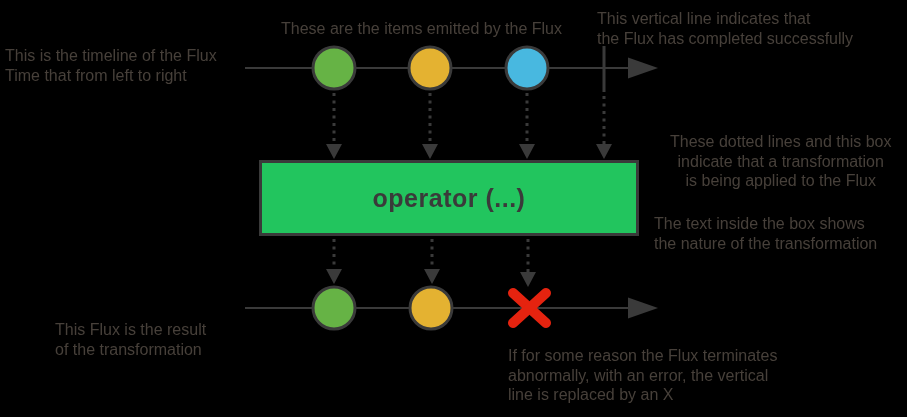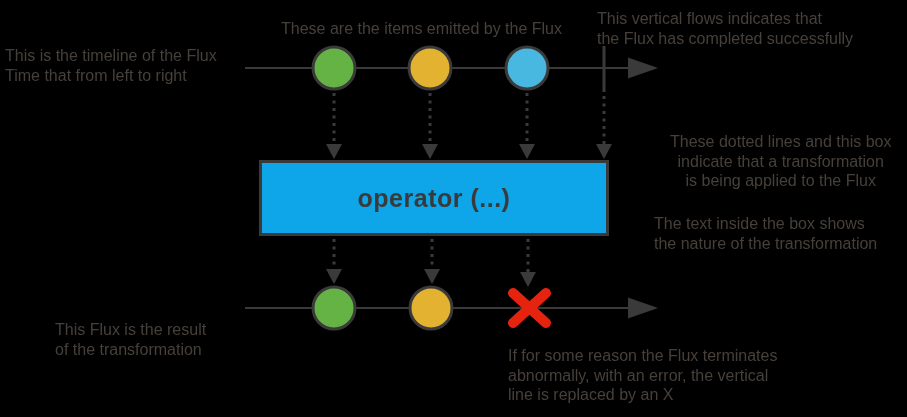--- a/index.html
+++ b/index.html
@@ -15,23 +15,23 @@
     position: absolute;
     color: #47403a;
     font-size: 16px;
     line-height: 19.5px;
     white-space: pre-line;
   }
   .note.centered { text-align: left; }
   #operator-box {
     position: absolute;
     left: 259px; top: 160px;
-    width: 350px; height: 76px;
+    width: 380px; height: 76px;
     box-sizing: border-box;
-    background: #0ea5e9;
+    background: #22c55e;
     border: 3px solid #3a3a3a;
     display: flex;
     align-items: center;
     justify-content: center;
   }
   #operator-box .label {
     color: #3a3a3a;
     font-weight: bold;
     font-size: 25px;
     letter-spacing: 0.5px;
@@ -99,21 +99,21 @@
 
 <div id="operator-box">
   <span class="label">operator (...)</span>
 </div>
 
 <div class="note centered" style="left:5px; top:46px; width:220px;">This is the timeline of the Flux
 Time that from left to right</div>
 
 <div class="note centered" style="left:281px; top:19px; width:296px;">These are the items emitted by the Flux</div>
 
-<div class="note" style="left:597px; top:9px;">This vertical flows indicates that
+<div class="note" style="left:597px; top:9px;">This vertical line indicates that
 the Flux has completed successfully</div>
 
 <div class="note" style="left:670px; top:132px;text-align:center;">These dotted lines and this box
 indicate that a transformation
 is being applied to the Flux</div>
 
 <div class="note" style="left:654px; top:214px;">The text inside the box shows
 the nature of the transformation</div>
 
 <div class="note centered" style="left:55px; top:288px; width:180px;margin-top:32px;">This Flux is the result

